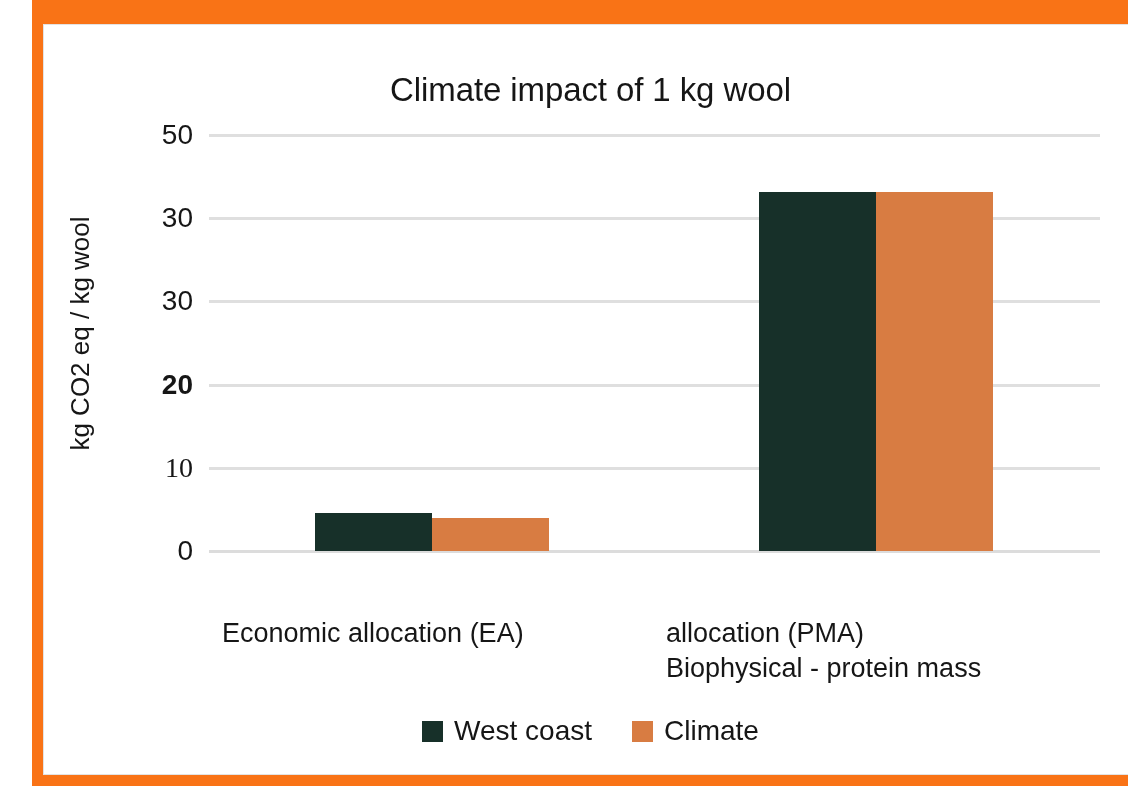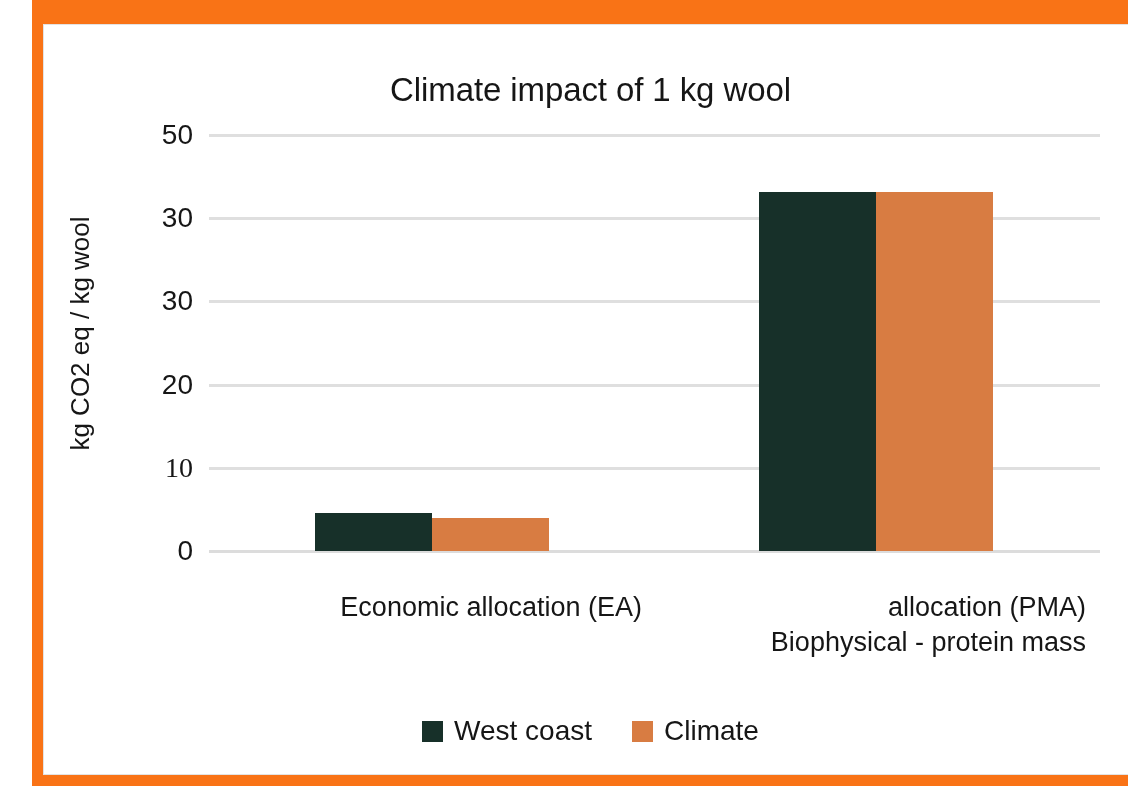--- a/index.html
+++ b/index.html
@@ -83,22 +83,22 @@
   .bar {
     position: absolute;
     bottom: 0;
   }
   .bar.series-0 { background: #173029; }
   .bar.series-1 { background: #d87c42; }
 
   
   .cat-label {
     position: absolute;
-    top: 565px;  
-    text-align: right;
+    top: 591px;  
+    text-align: left;
     font-size: 27px;
     line-height: 35px;
     color: #161616;
   }
   
   #legend {
     position: absolute;
     left: 0;
     top: 690px;
     width: 1093px;
@@ -139,21 +139,21 @@
           <div class="gridline" style="top: 82.2px;"></div>
           <div class="gridline" style="top: 165.4px;"></div>
           <div class="gridline" style="top: 248.6px;"></div>
           <div class="gridline" style="top: 331.8px;"></div>
           <div class="gridline baseline" style="top: 415px;"></div>
         </div>
       <div id="ticks">
           <div class="tick-label" style="top: 0px;">50</div>
           <div class="tick-label" style="top: 83.2px;">30</div>
           <div class="tick-label" style="top: 166.4px;">30</div>
-          <div class="tick-label" style="top: 249.6px;">20</div>
+          <div class="tick-label" style="top: 249.6px; font-weight: bold;">20</div>
           <div class="tick-label" style="top: 332.8px; font-family: Liberation Serif, serif;">10</div>
           <div class="tick-label" style="top: 416px;">0</div>
         </div>
       <div id="bars">
           <div class="bar series-0" title="West coast: 4.6" style="left: 106px; width: 117px; height: 38.272px; background: rgb(23, 48, 41);"></div>
           <div class="bar series-0" title="West coast: 43.1" style="left: 550px; width: 117px; height: 358.592px; background: rgb(23, 48, 41);"></div>
           <div class="bar series-1" title="Gotland: 4" style="left: 223px; width: 117px; height: 33.28px; background: rgb(216, 124, 66);"></div>
           <div class="bar series-1" title="Gotland: 43.2" style="left: 667px; width: 117px; height: 359.424px; background: rgb(216, 124, 66);"></div>
         </div>
     </div>

